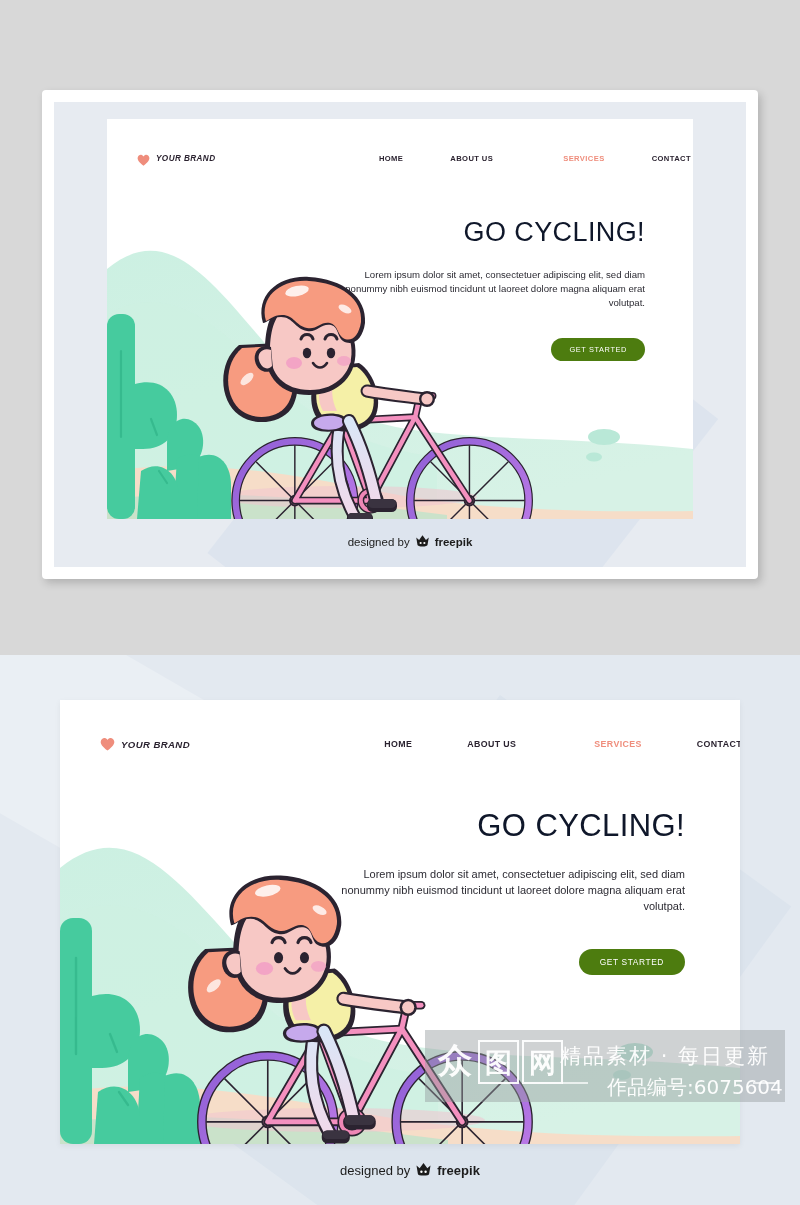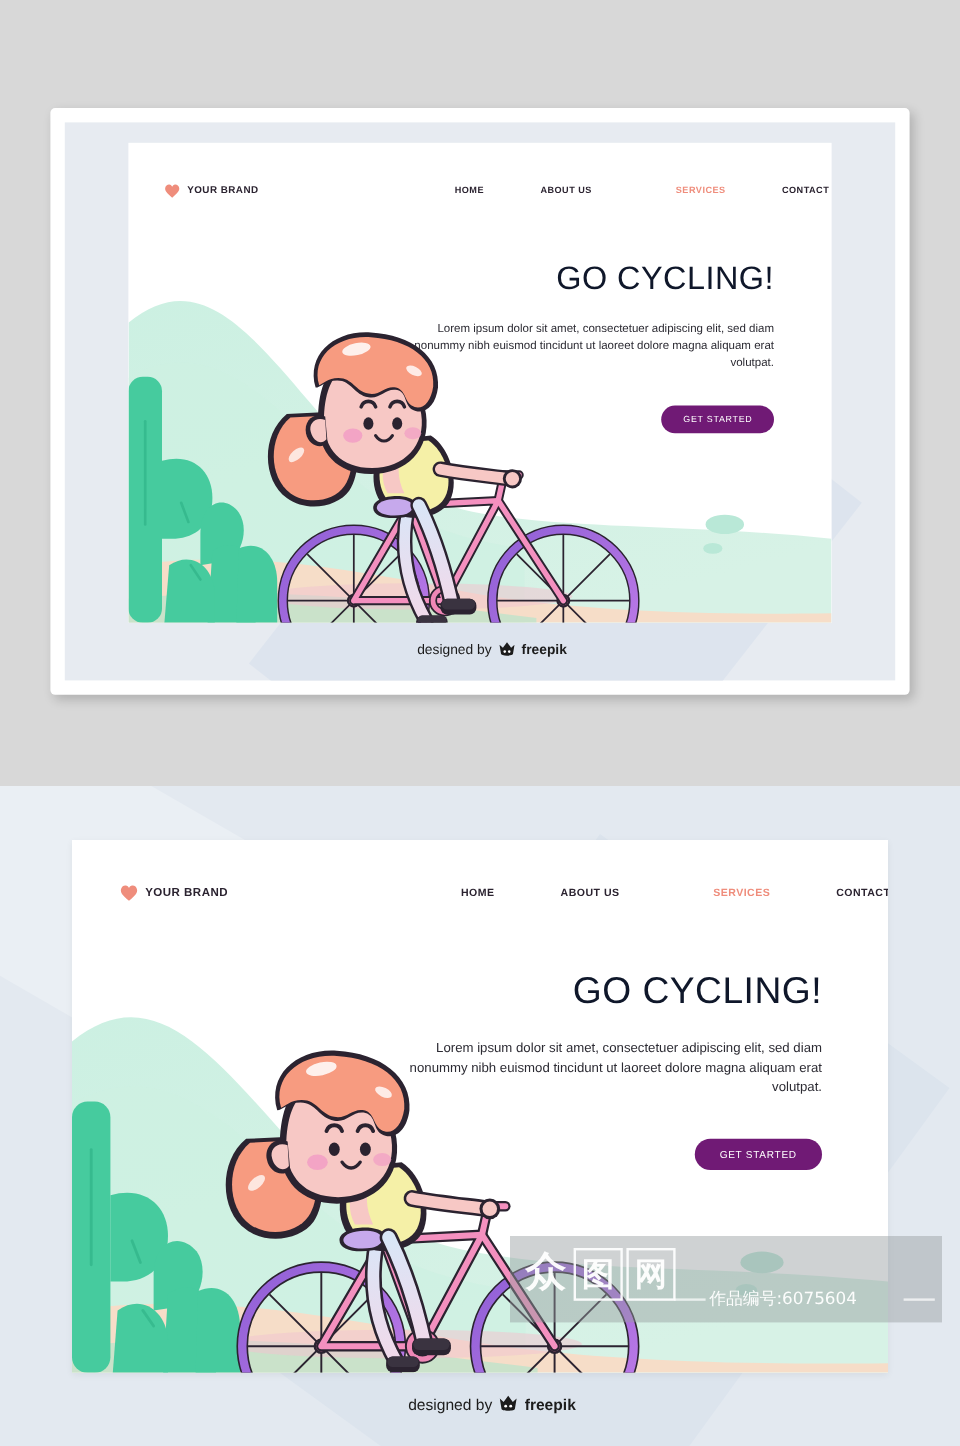--- a/index.html
+++ b/index.html
@@ -46,31 +46,31 @@
   .mock.bot{left:60px;top:700px;width:680px;height:444px;box-shadow:0 2px 6px rgba(0,0,0,.06);}
 
   
   .scene{position:absolute;left:0;top:0;width:100%;height:100%;}
   .scene svg{display:block;width:100%;height:100%;}
 
   
   .nav{position:absolute;left:0;top:0;width:100%;display:flex;align-items:center;z-index:6;}
   .brand{display:flex;align-items:center;gap:6px;}
   .heart{display:block;}
-  .brand-name{color:#2b2330;letter-spacing:.4px;font-weight:700;white-space:nowrap;}
+  .brand-name{color:#2b2330;letter-spacing:.4px;font-weight:700;white-space:nowrap;font-style:italic;}
   .nav-links{display:flex;margin-left:auto;}
   .nav-link{color:#2b2330;letter-spacing:.4px;font-weight:700;white-space:nowrap;}
   .nav-link.active{color:#ef8d7c;margin-left:23px;}
 
   
   .hero{position:absolute;z-index:6;text-align:right;}
   .headline{color:#0f172a;font-weight:400;margin:0;letter-spacing:.4px;white-space:nowrap;}
   .body-copy{color:#2c2b33;margin:0;text-align:right;}
   .cta{
-    display:inline-block;background:#701a75;color:#ffffff;border:none;
+    display:inline-block;background:#4d7c0f;color:#ffffff;border:none;
     border-radius:999px;text-align:center;letter-spacing:.6px;cursor:pointer;
     font-family:"Liberation Sans", sans-serif;
   }
 
   
   .mock.top .nav{height:78px;padding:0 30px;}
   .mock.top .brand-name{font-size:8.2px;}
   .mock.top .heart{width:13px;height:12px;}
   .mock.top .nav-links{gap:47px;padding-right:32px;}
   .mock.top .nav-link{font-size:7.6px;}
@@ -110,22 +110,22 @@
     display:flex;align-items:center;justify-content:center;
     color:rgba(255,255,255,.95);font-size:27px;font-weight:700;
     font-family:"DejaVu Sans", sans-serif;line-height:1;
   }
   .wm-box.no-border{border:none;font-size:34px;width:40px;}
   .wm-tag{
     position:absolute;left:135px;top:12px;color:rgba(255,255,255,.95);
     font-size:21px;letter-spacing:2px;font-family:"DejaVu Sans", sans-serif;white-space:nowrap;
   }
   .wm-id{
-    position:absolute;left:166px;top:44px;color:rgba(255,255,255,.95);
-    font-size:14px;font-family:"DejaVu Sans", sans-serif;white-space:nowrap;
+    position:absolute;left:182px;top:44px;color:rgba(255,255,255,.95);
+    font-size:20px;font-family:"DejaVu Sans", sans-serif;white-space:nowrap;
   }
   .wm-rule{position:absolute;height:2px;background:rgba(255,255,255,.7);}
   .wm-rule.l{left:137px;top:52px;width:26px;}
   .wm-rule.r{right:6px;top:52px;width:26px;}
 </style>
 </head>
 <body>
 
 <div class="stage">
 
@@ -483,18 +483,19 @@
     </span>
     <span>freepik</span>
   </div>
 
   <div class="watermark">
     <div class="wm-logo">
       <span class="wm-box no-border">众</span>
       <span class="wm-box">图</span>
       <span class="wm-box">网</span>
     </div>
+    <div class="wm-tag">精品素材 · 每日更新</div>
     <div class="wm-rule l"></div>
     <div class="wm-rule r"></div>
     <div class="wm-id">作品编号:6075604</div>
   </div>
 
 </div>
 
 </body></html>

